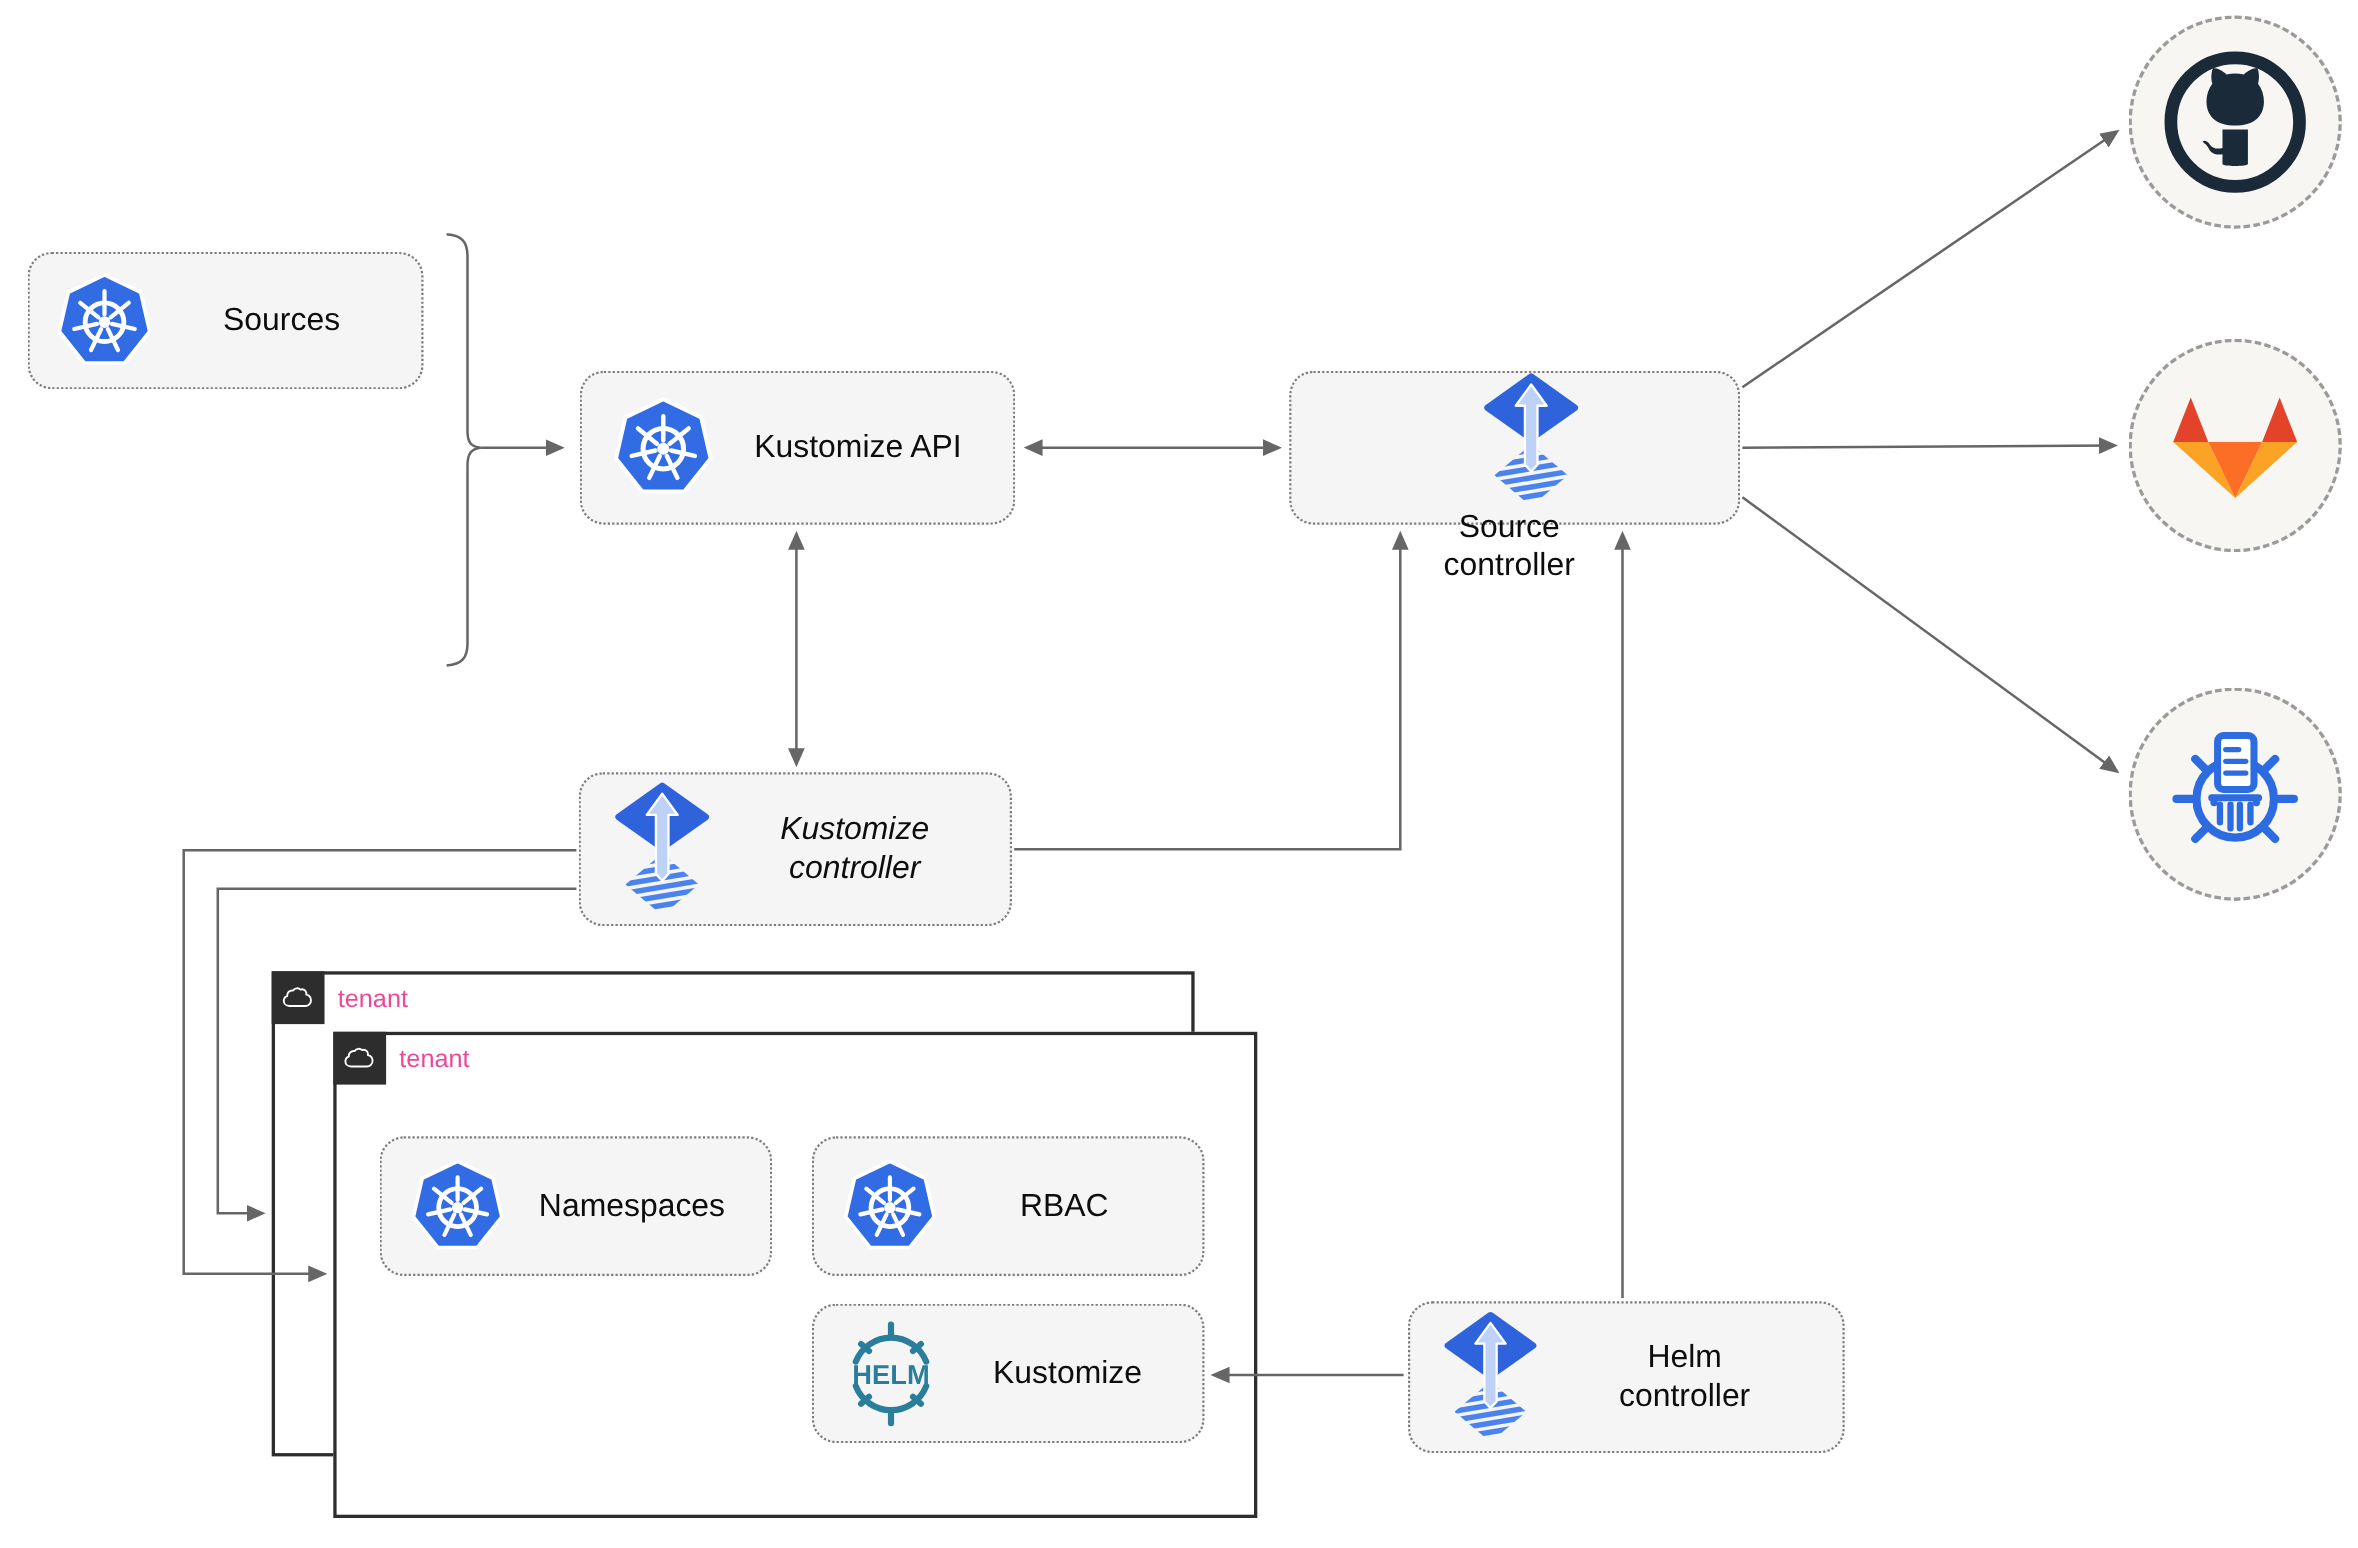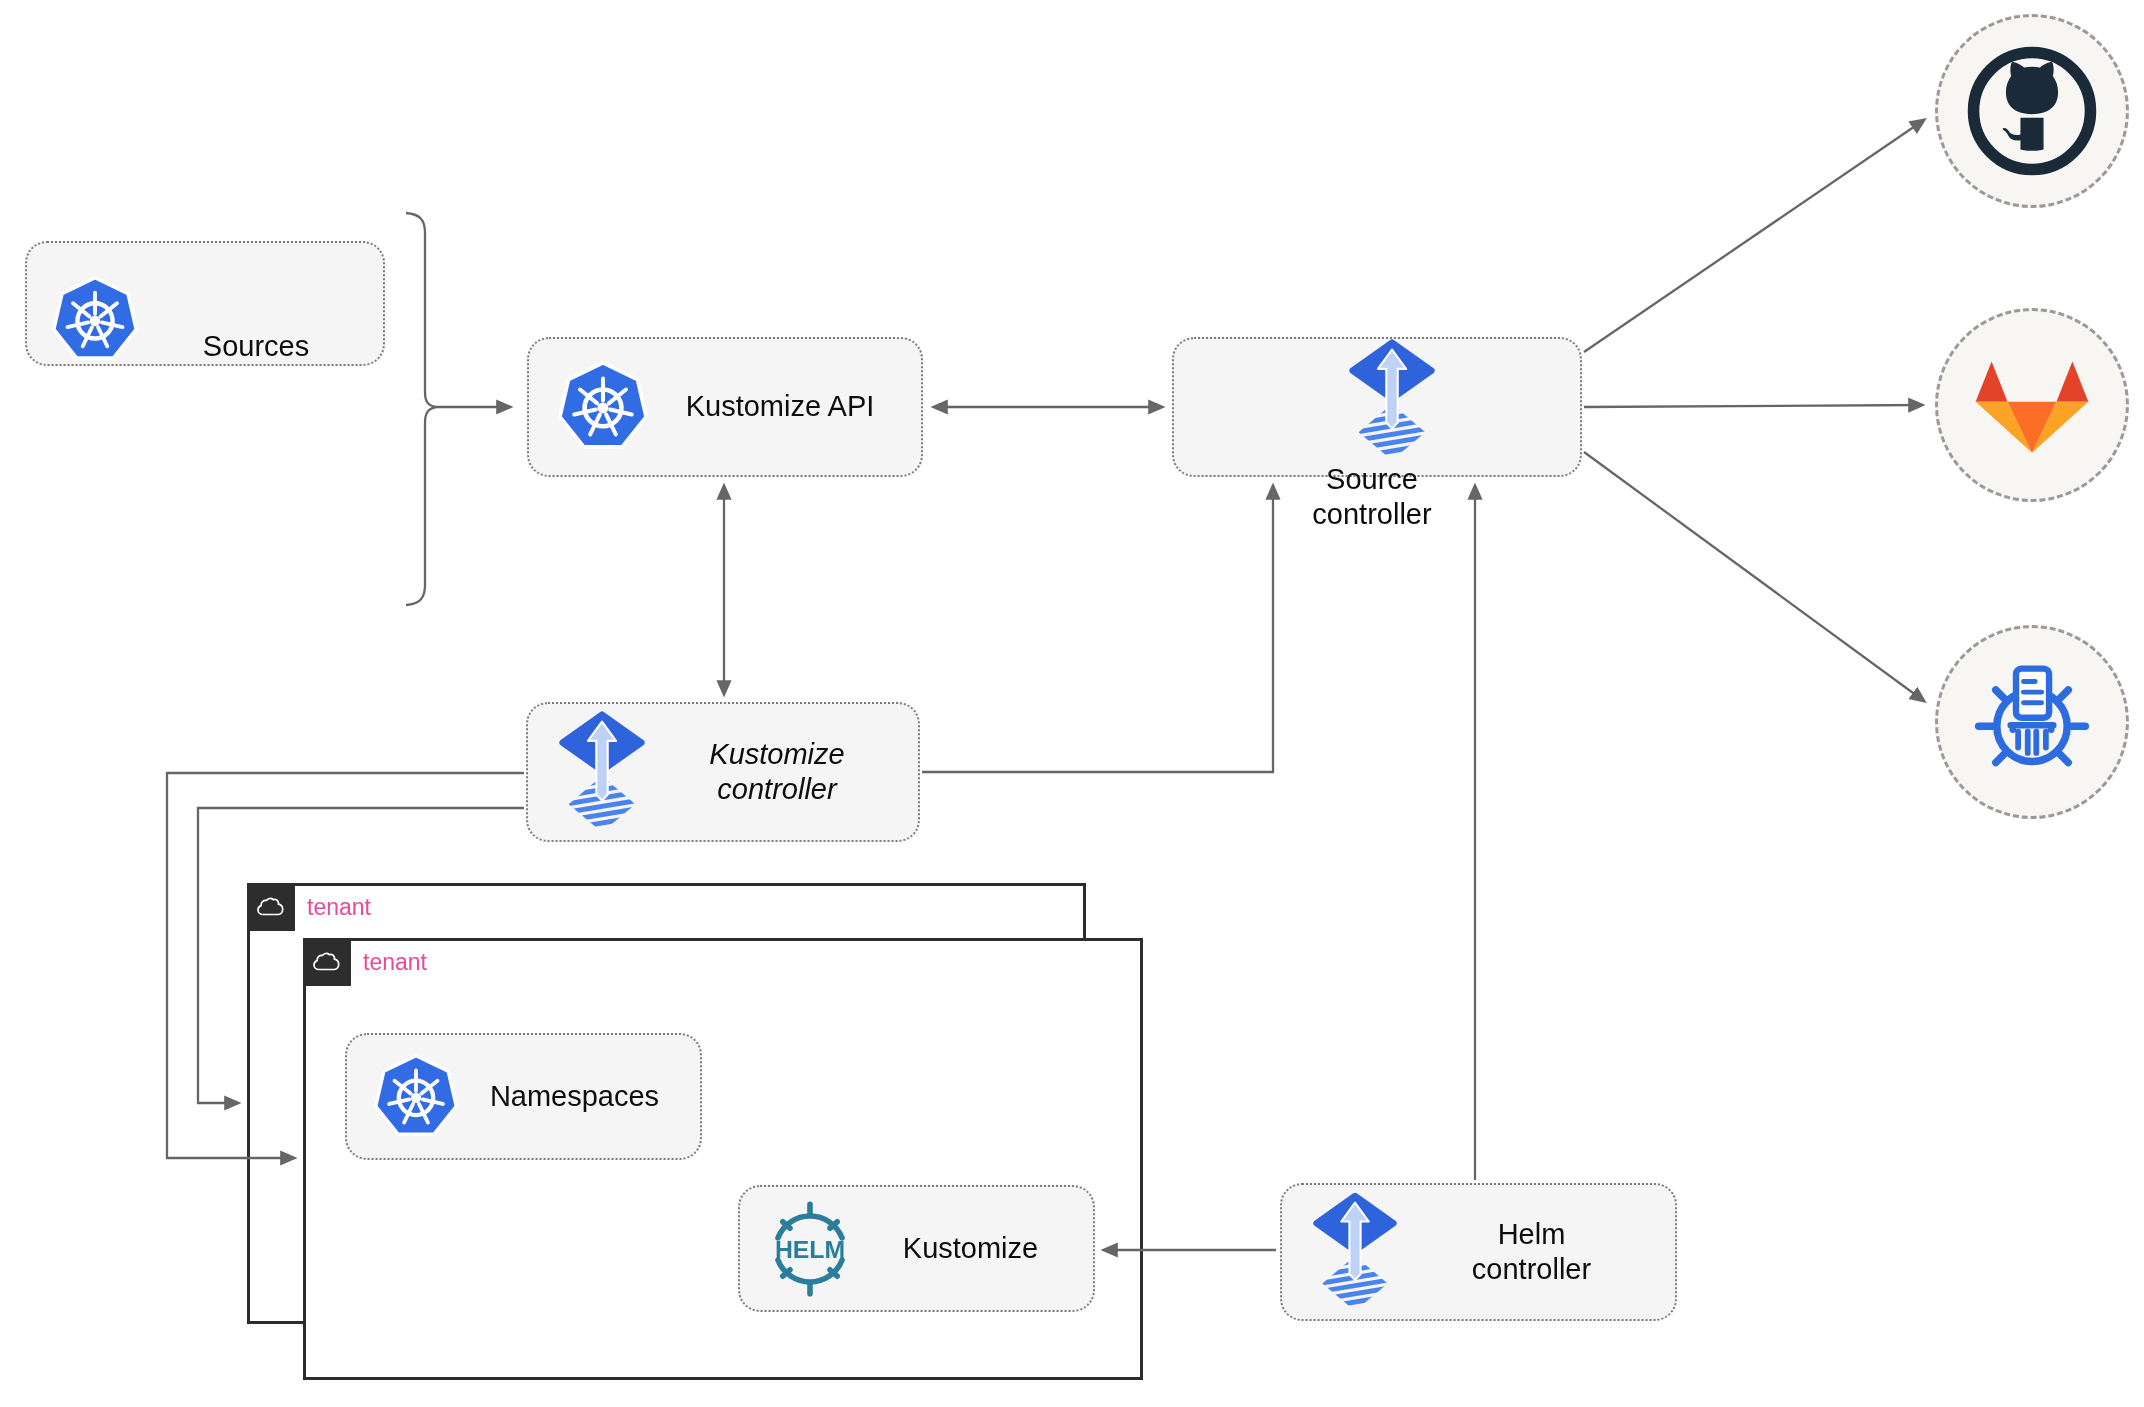--- a/index.html
+++ b/index.html
@@ -146,21 +146,21 @@
 
   <div class="tenant" style="left:303px;top:938px;width:840px;height:442px;z-index:2;">
     <div class="tenant-header">
       <svg width="30" height="22">
           <use href="#sym-cloud"></use>
         </svg>
     </div>
     <div class="tenant-label">tenant</div>
   </div>
 
-  <div class="node" style="left:25px;top:241px;width:360px;height:125px;align-items:flex-end;">
+  <div class="node" style="left:25px;top:229px;width:360px;height:125px;">
     <svg class="icon" style="margin-left:24px;" width="88" height="88">
         <use href="#sym-k8s"></use>
       </svg>
     <div class="lbl">Sources</div>
   </div>
 
 
   <div class="node" style="left:527px;top:337px;width:396px;height:140px;">
     <svg class="icon" style="margin-left:28px;" width="92" height="92">
         <use href="#sym-k8s"></use>
@@ -192,20 +192,26 @@
 controller</div>
   </div>
 
   <div class="node" style="left:345px;top:1033px;width:357px;height:127px;justify-content:center;">
     <svg class="icon" style="margin-left:26px;" width="86" height="86">
         <use href="#sym-k8s"></use>
       </svg>
     <div class="lbl">Namespaces</div>
   </div>
 
+  <div class="node" style="left:738px;top:1033px;width:357px;height:127px;">
+    <svg class="icon" style="margin-left:26px;" width="86" height="86">
+        <use href="#sym-k8s"></use>
+      </svg>
+    <div class="lbl">RBAC</div>
+  </div>
 
 
   <div class="node" style="left:738px;top:1185px;width:357px;height:127px;">
     <svg class="icon" style="margin-left:22px;" width="96" height="96">
         <use href="#sym-helm"></use>
       </svg>
     <div class="lbl">Kustomize</div>
   </div>
 
   <div class="endpoint" style="left:1935px;top:14px;">

